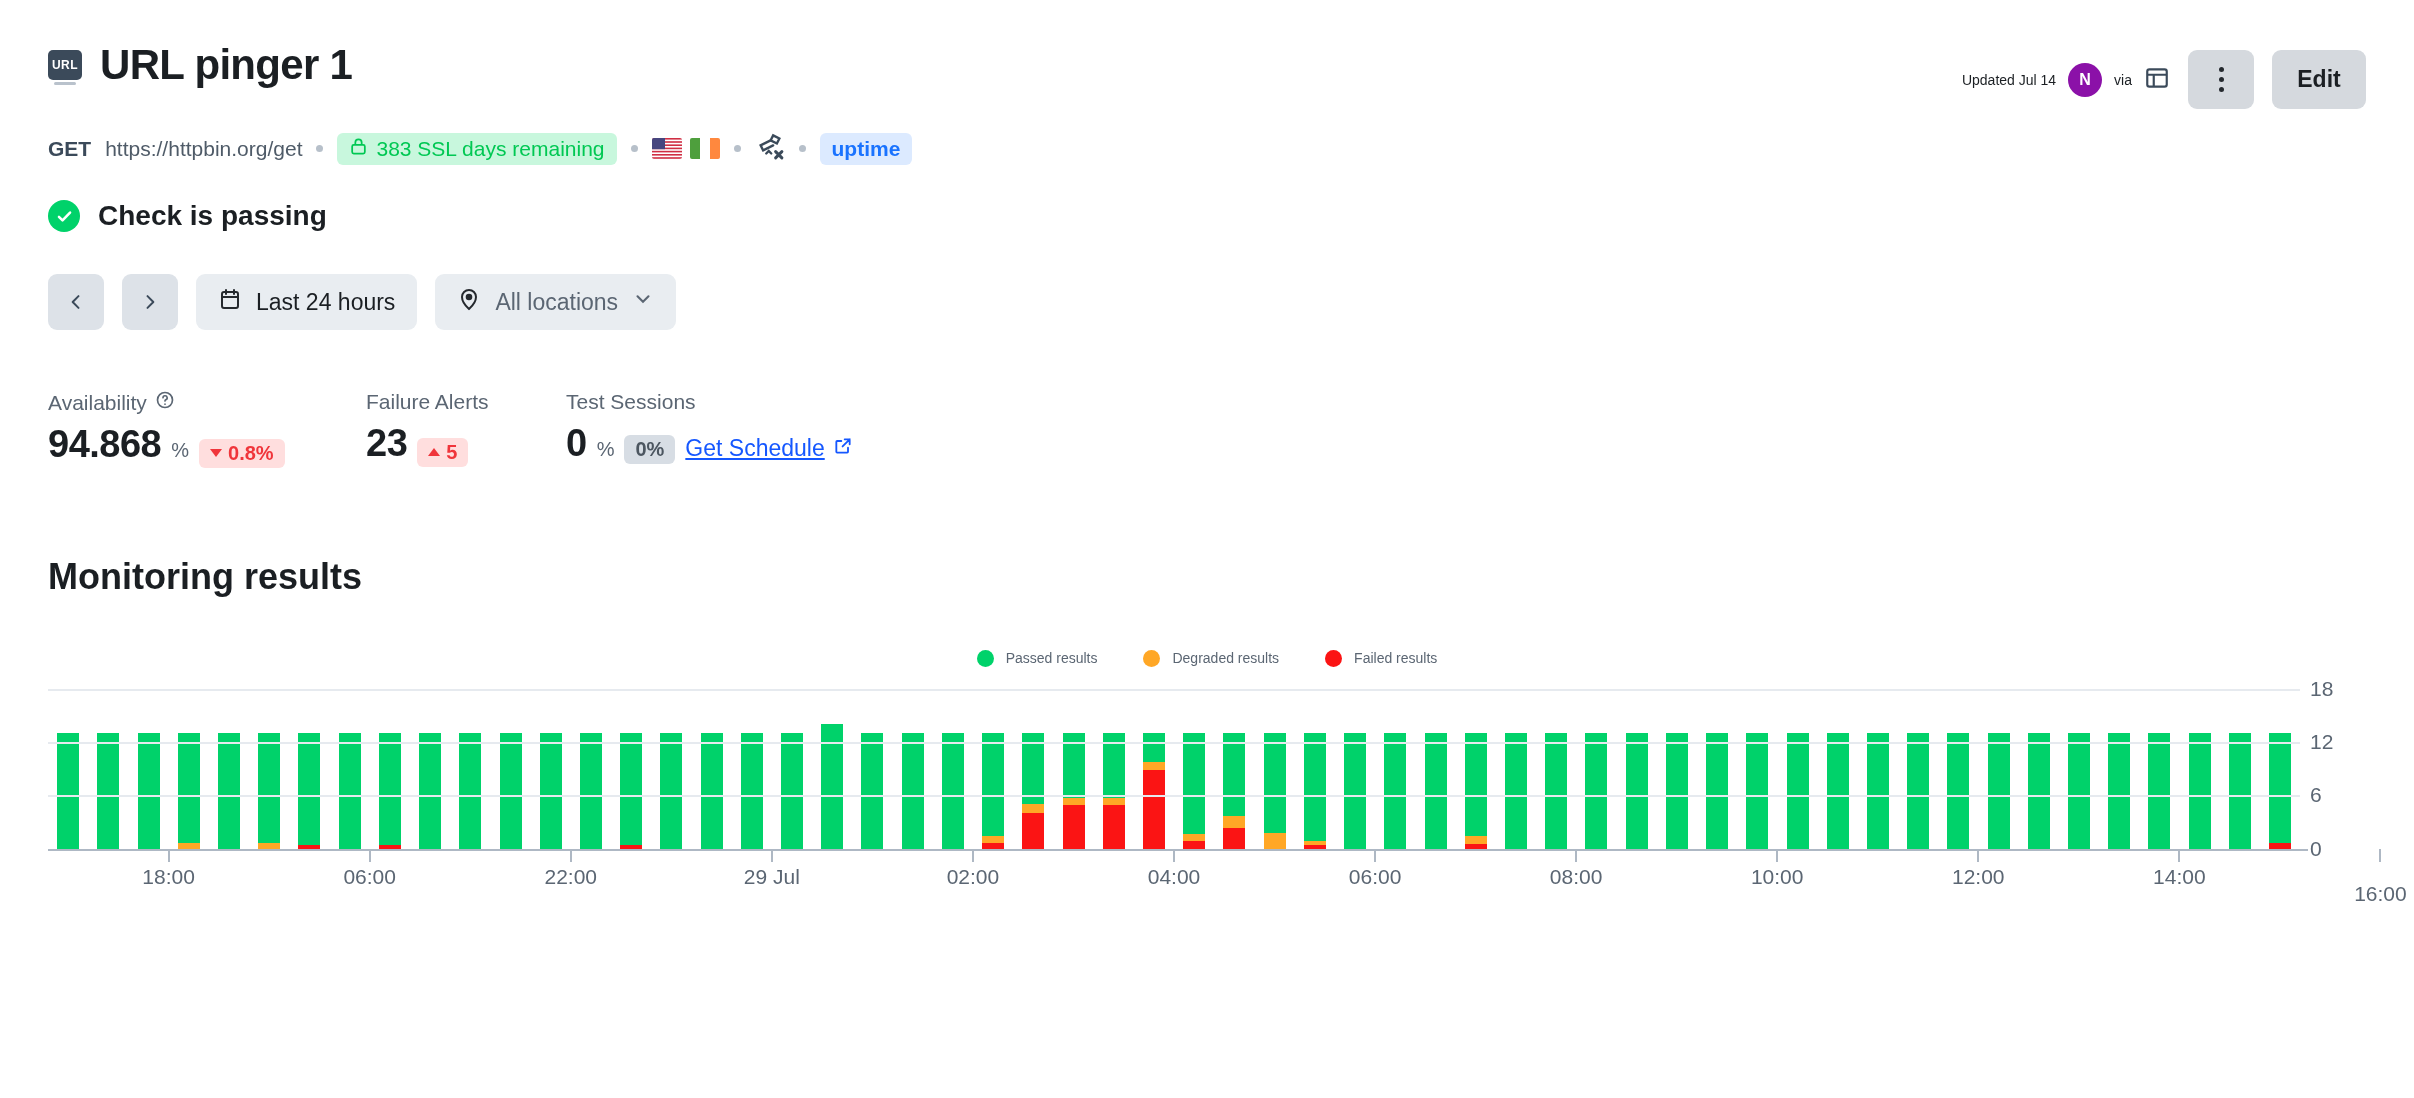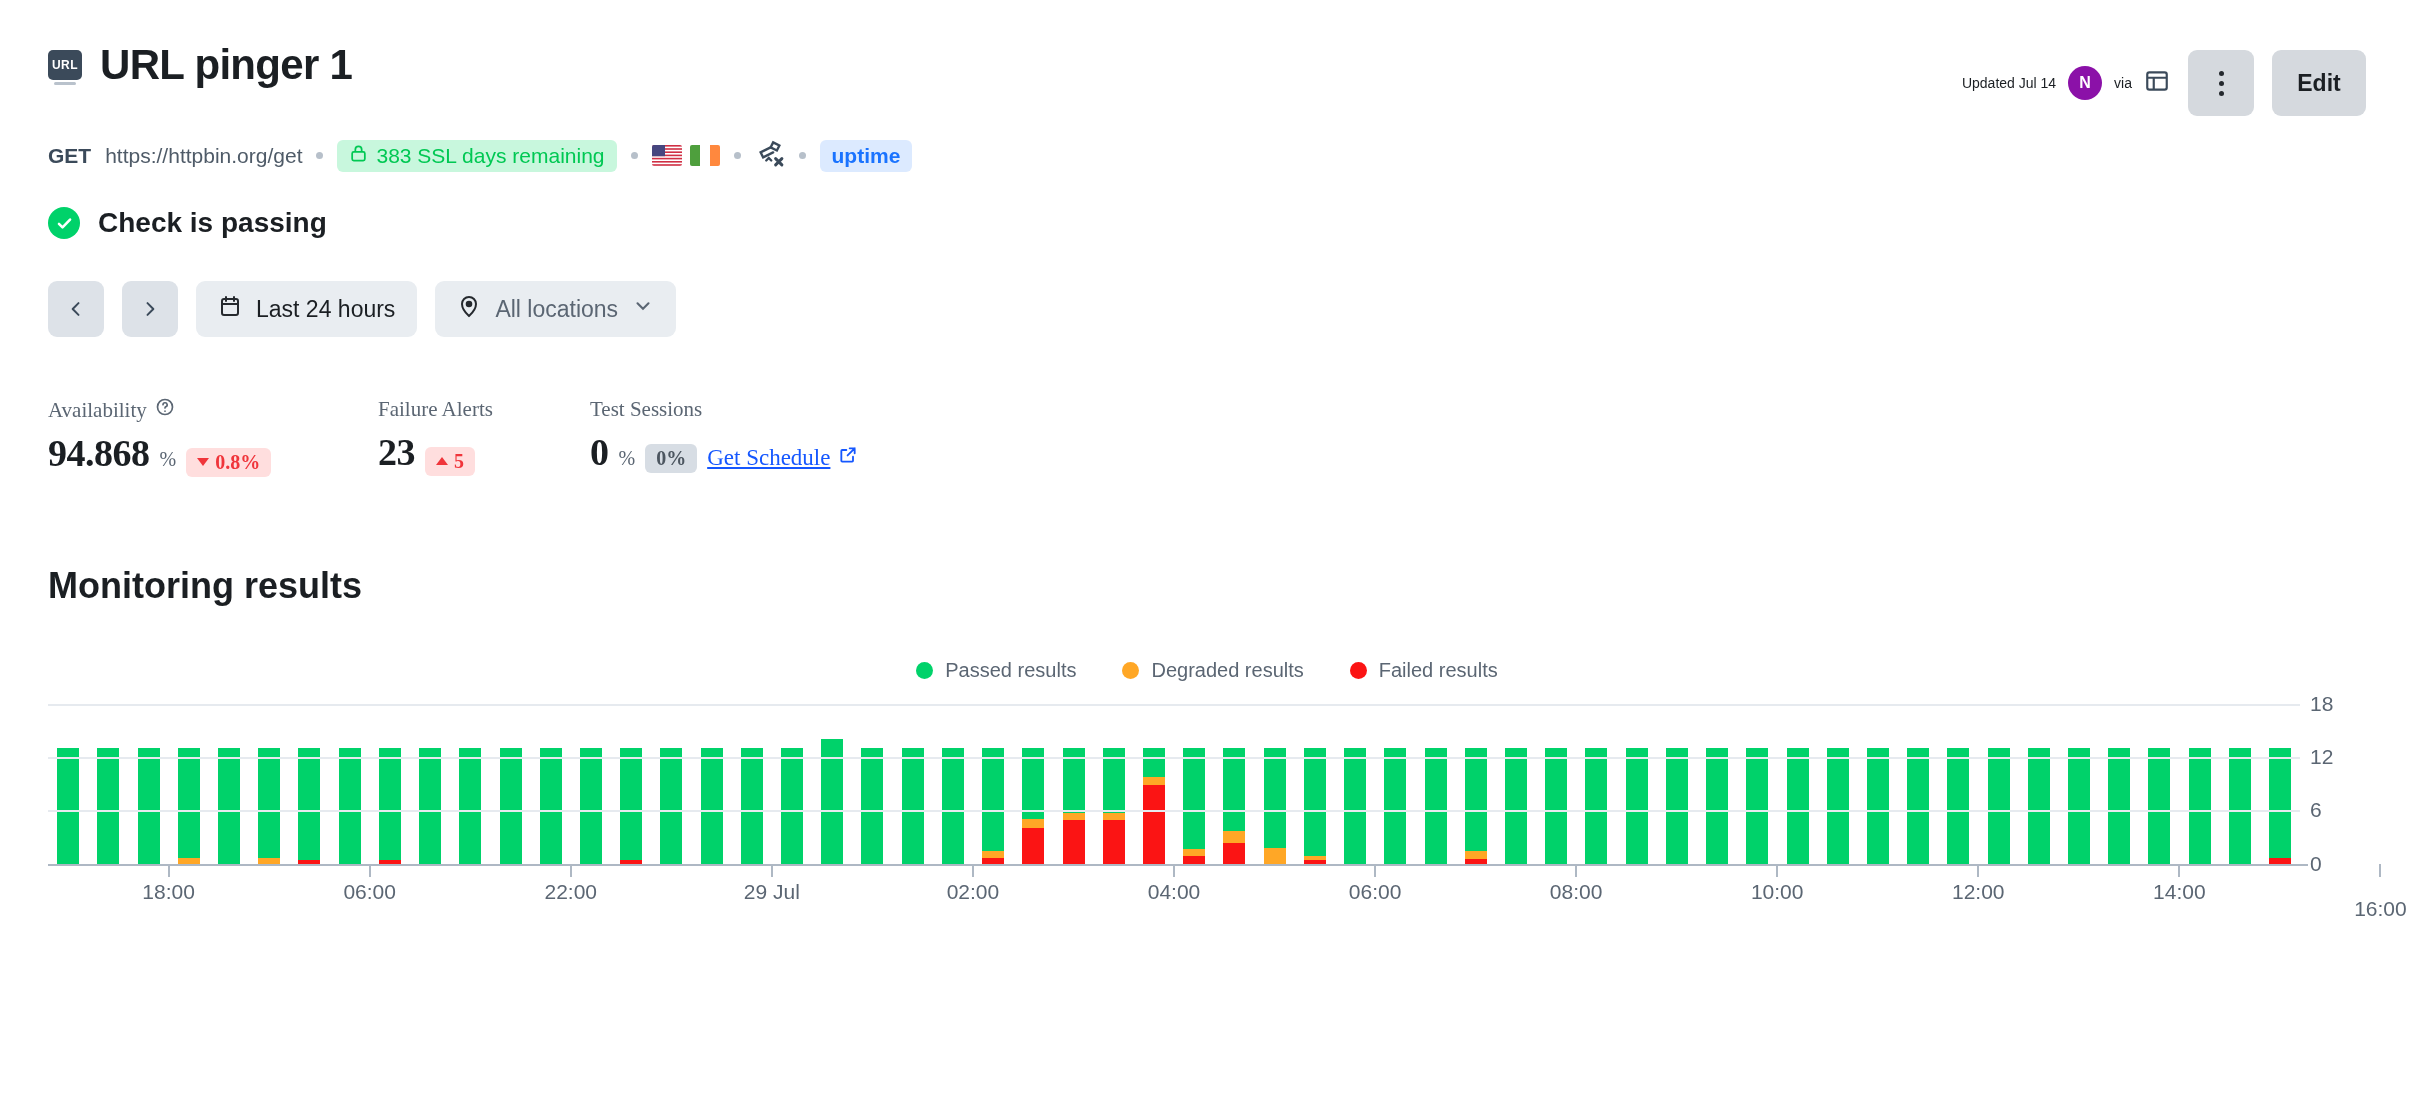--- a/index.html
+++ b/index.html
@@ -36,21 +36,21 @@
   .avatar {
     width: 34px; height: 34px; border-radius: 50%;
     background: #8b11a8; color: #fff; font-size: 16px; font-weight: 600;
     display: flex; align-items: center; justify-content: center;
   }
   .meta-inline { display: flex; align-items: center; gap: 12px; }
   .btn {
     border: none; border-radius: 9px; cursor: pointer;
     font-family: inherit; display: flex; align-items: center; justify-content: center;
   }
-  .btn-ghost { background: #d5d9de; width: 66px; height: 66px; }
+  .btn-ghost { background: #d5d9de; width: 66px; height: 59px; }
   .btn-ghost.wide { width: 94px; }
   .btn-edit { font-size: 23px; font-weight: 600; color: #1b1f23; }
   .dots { display: flex; flex-direction: column; gap: 5px; }
   .dots i { width: 5px; height: 5px; border-radius: 50%; background: #25292e; display: block; }
   .btn-primary {
     background: #1557ff; color: #fff; height: 66px; padding: 0 22px; gap: 14px;
     font-size: 25px; font-weight: 700;
   }
   .kbd-group { display: flex; gap: 7px; margin-left: 6px; }
   .kbd {
@@ -91,21 +91,21 @@
     color: #3b4a5a;
   }
   .pill-btn {
     height: 56px; border-radius: 9px; background: #e9edf1;
     display: flex; align-items: center; gap: 14px; padding: 0 22px;
     font-size: 23px; color: #1b1f23; cursor: pointer;
   }
   .pill-btn .muted { color: #5b6673; }
 
   
-  .stats { display: flex; align-items: flex-start; gap: 12px; margin-top: 60px; font-family: Liberation Serif, serif; }
+  .stats { display: flex; align-items: flex-start; gap: 0; margin-top: 60px; }
   .stat { display: flex; flex-direction: column; gap: 8px; }
   .stat-availability { width: 318px; }
   .stat-failures { width: 200px; }
   .stat-label {
     font-size: 21px; color: #5b6673; display: flex; align-items: center; gap: 8px;
   }
   .stat-value-row { display: flex; align-items: baseline; gap: 10px; }
   .stat-num { font-size: 38px; font-weight: 700; letter-spacing: -.5px; }
   .stat-unit { font-size: 20px; color: #5b6673; }
   .delta {
@@ -119,21 +119,21 @@
   .tri-down { border-top: 8px solid #f0353b; }
   .tri-up { border-bottom: 8px solid #f0353b; }
   .link {
     color: #1557ff; font-size: 23px; text-decoration: underline;
     display: inline-flex; align-items: center; gap: 8px; cursor: pointer;
   }
 
   
   .section-title { font-size: 36px; font-weight: 700; margin-top: 88px; }
   .legend { display: flex; justify-content: center; gap: 46px; margin-top: 52px; }
-  .legend-item { display: flex; align-items: center; gap: 12px; font-size: 20px; color: #5b6673; }
+  .legend-item { display: flex; align-items: center; gap: 12px; font-size: 14px; color: #5b6673; }
   .legend-dot { width: 17px; height: 17px; border-radius: 50%; flex: none; }
 
   .chart-area { position: relative; margin-top: 22px; height: 160px; }
   .grid-line {
     position: absolute; left: 0; right: 66px; height: 2px; background: #e6eaef;
   }
   .grid-line.axis { background: #aeb8c4; right: 58px; }
   .y-label {
     position: absolute; right: 0; width: 56px; font-size: 21px; color: #5b6673;
     transform: translateY(-50%); text-align: left;

